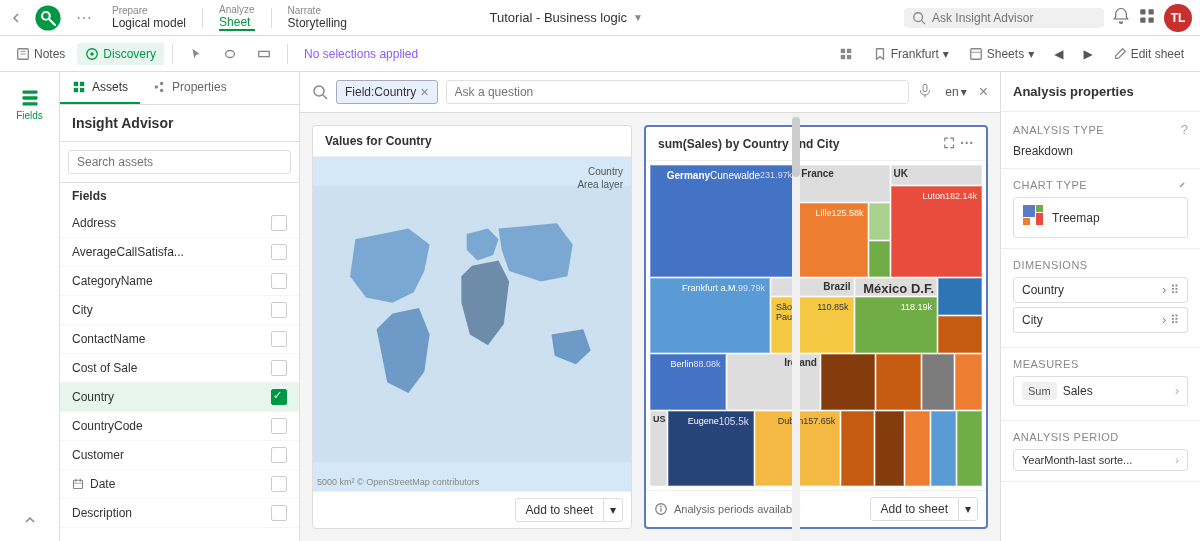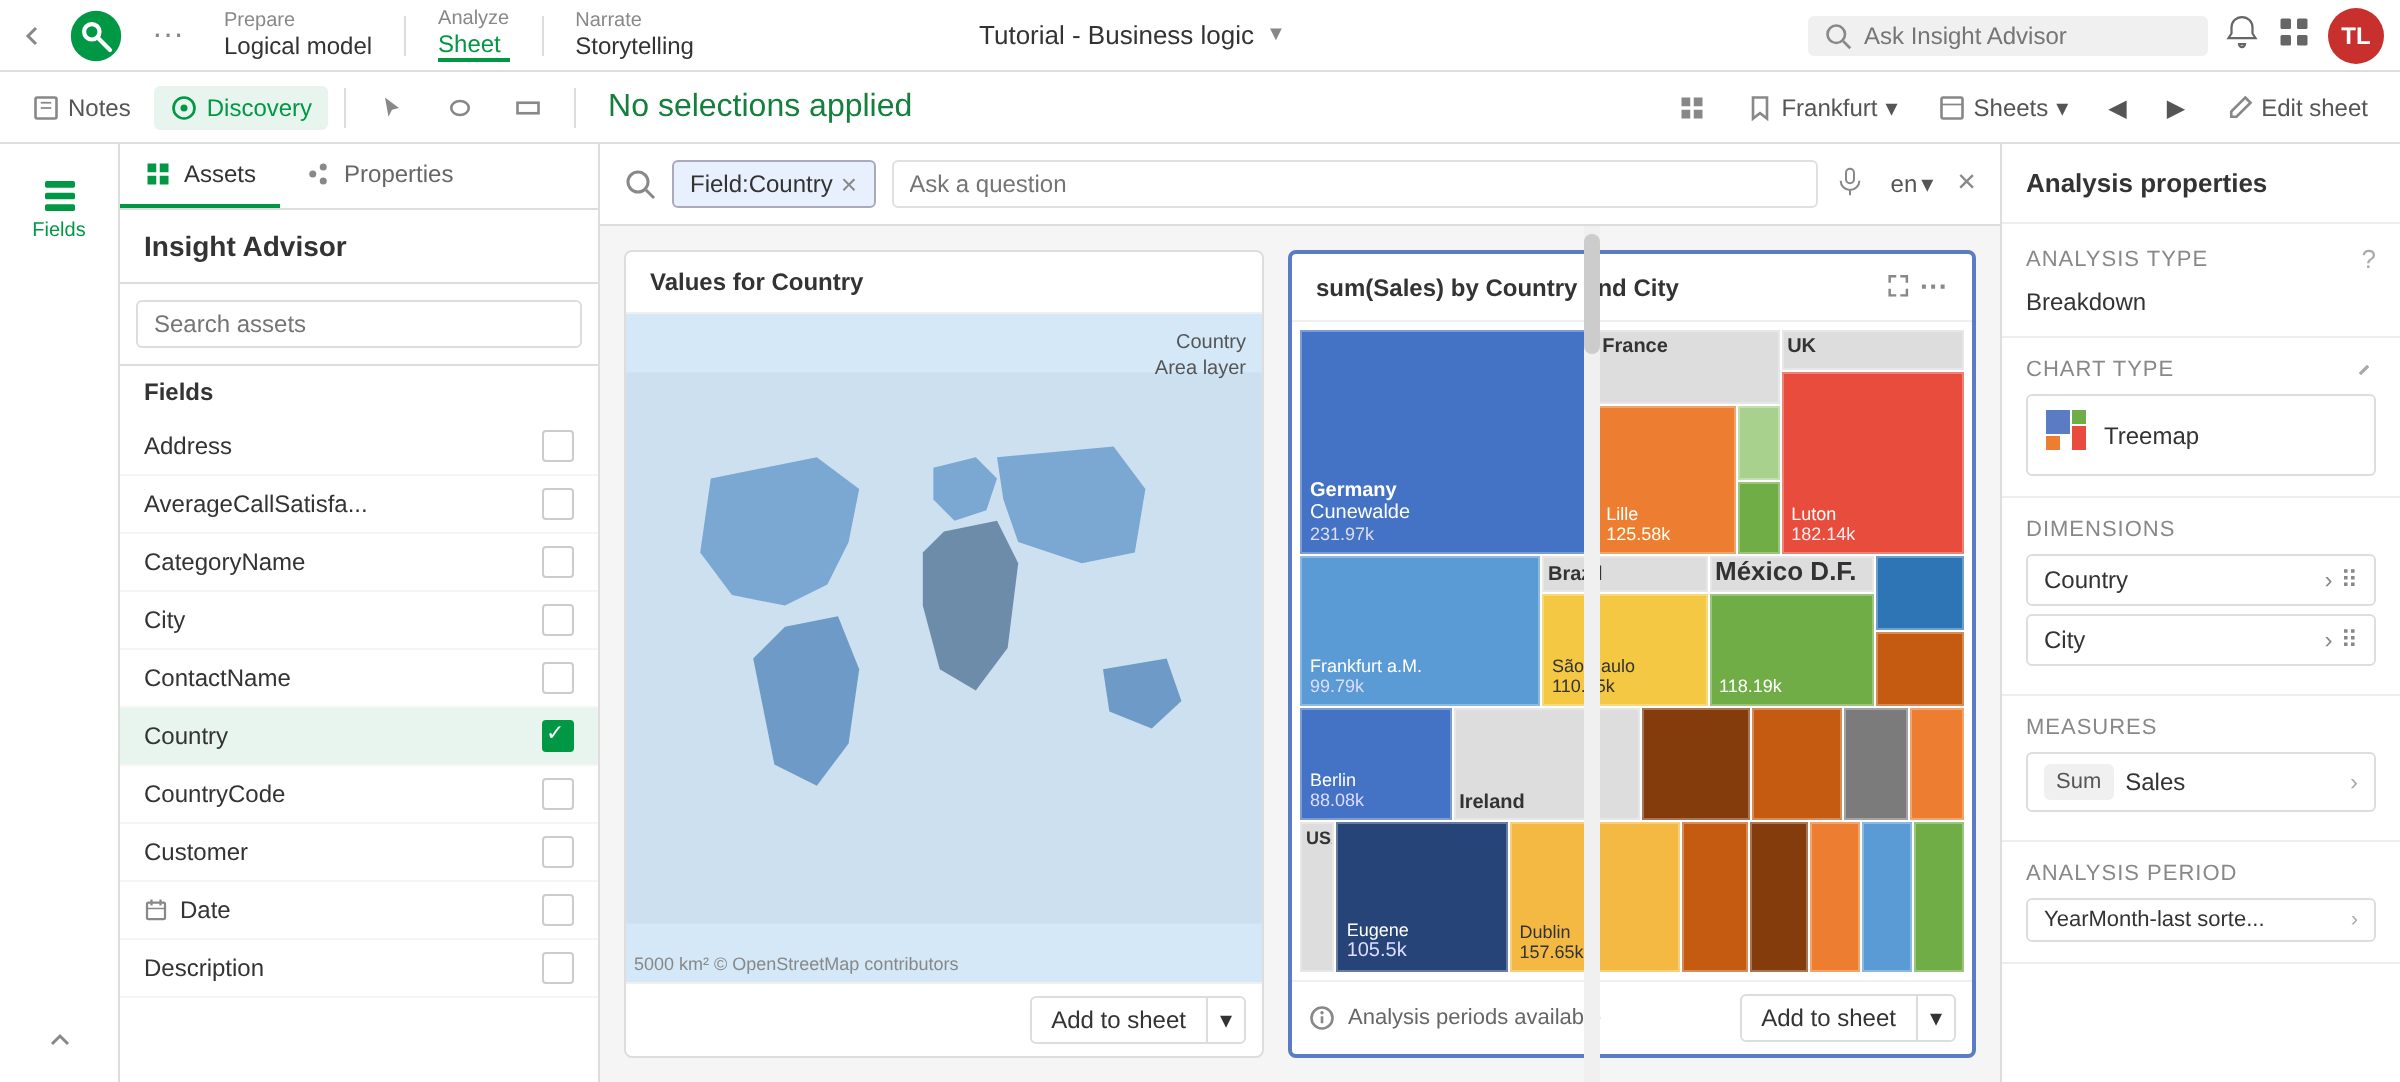--- a/index.html
+++ b/index.html
@@ -31,21 +31,21 @@
     .avatar { width: 28px; height: 28px; border-radius: 50%; background: #c8302e; color: #fff; display: flex; align-items: center; justify-content: center; font-size: 12px; font-weight: bold; }
 
     
     .toolbar {
       display: flex; align-items: center; height: 36px; background: #fff;
       border-bottom: 1px solid #ddd; padding: 0 8px; gap: 4px;
     }
     .toolbar-btn { display: flex; align-items: center; gap: 4px; padding: 4px 8px; border-radius: 3px; cursor: pointer; font-size: 12px; color: #555; border: none; background: transparent; }
     .toolbar-btn.active { background: #e8f5ee; color: #009845; }
     .toolbar-separator { width: 1px; height: 20px; background: #ddd; margin: 0 4px; }
-    .no-selections { font-size: 16px; color: #15803d; padding: 0 8px; }
+    .no-selections { font-size: 12px; color: #8b5cf6; padding: 0 8px; }
     .toolbar-right { margin-left: auto; display: flex; align-items: center; gap: 4px; }
     .toolbar-right-btn { font-size: 12px; color: #555; cursor: pointer; padding: 4px 8px; border-radius: 3px; background: transparent; border: none; display: flex; align-items: center; gap: 4px; }
 
     
     .main-area { display: flex; height: calc(541px - 36px - 36px); }
 
     
     .left-sidebar {
       width: 60px; background: #fff; border-right: 1px solid #ddd;
       display: flex; flex-direction: column; align-items: center; padding-top: 8px; gap: 4px;
@@ -140,21 +140,21 @@
       border: 1px solid #ddd; border-radius: 3px; cursor: pointer; background: #fff;
     }
     .add-to-sheet-btn .main-part { padding: 4px 10px; border-right: 1px solid #ddd; }
     .add-to-sheet-btn .dropdown-part { padding: 4px 6px; }
 
     
     .map-container { width: 100%; height: 100%; background: #d4e8f7; position: relative; overflow: hidden; }
     .map-label { position: absolute; top: 8px; right: 12px; font-size: 11px; color: #555; }
     .map-attribution { position: absolute; bottom: 4px; left: 4px; font-size: 9px; color: #888; }
     .treemap-cell {
-      display: flex; flex-direction: column; justify-content: flex-end;
+      display: flex; flex-direction: row; justify-content: flex-end;
       padding: 4px; font-size: 10px; color: #fff; font-weight: 500; overflow: hidden;
       border: 1px solid rgba(255,255,255,0.3);
     }
     .analysis-notice { display: flex; align-items: center; gap: 6px; font-size: 11px; color: #666; margin-right: auto; }
 
     
     .right-panel {
       width: 200px; background: #fff; border-left: 1px solid #ddd;
       display: flex; flex-direction: column; overflow-y: auto;
     }
@@ -382,20 +382,26 @@
             <span>City</span>
           </div>
         <input type="checkbox" class="field-checkbox" style="">
       </div>
       <div class="field-item">
         <div class="field-left">
             <span>ContactName</span>
           </div>
         <input type="checkbox" class="field-checkbox" style="">
       </div>
+      <div class="field-item">
+        <div class="field-left">
+            <span>Cost of Sale</span>
+          </div>
+        <input type="checkbox" class="field-checkbox" style="">
+      </div>
       <div class="field-item" style="background:#e8f5ee;">
         <div class="field-left">
             <span>Country</span>
           </div>
         <span class="field-checkbox checked"></span>
       </div>
       <div class="field-item">
         <div class="field-left">
             <span>CountryCode</span>
           </div>

